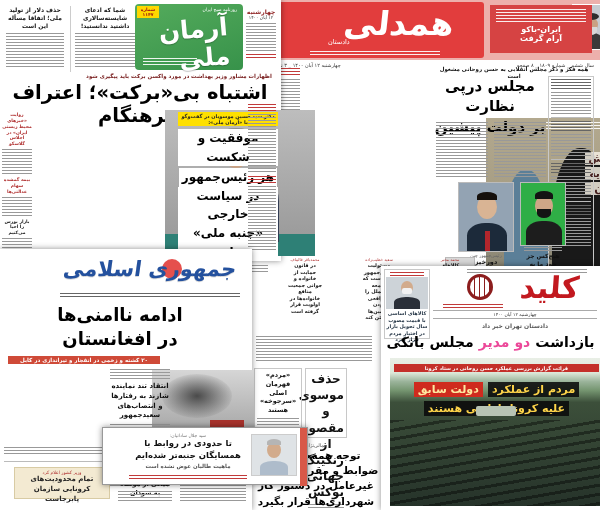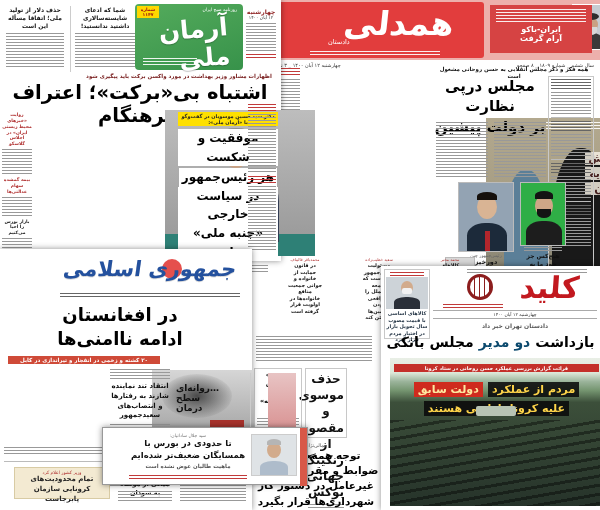--- a/index.html
+++ b/index.html
@@ -237,48 +237,40 @@
 
   <div class="paper" id="jomhouri" style="left:0;top:249px;width:252px;height:261px;z-index:3">
 
     <div class="ab" style="left:52px;top:6px;width:196px;height:42px">
       <div class="ab" style="right:66px;top:4px;width:20px;height:20px;border-radius:50%;background:#e0312e;opacity:.85"></div>
       <div class="ab c w9" style="right:0;top:2px;width:196px;font-size:21px;color:#24519e;transform:skewX(-8deg);text-shadow:0 1px 0 rgba(0,0,0,.15)">جمهوری اسلامی</div>
       <div class="ab ftd" style="left:8px;bottom:0;width:180px;height:4px"></div>
     </div>
 
     <div class="ab c" style="left:18px;top:54px;width:204px">
+      <div class="w9" style="font-size:18px;line-height:1.35;color:#000">ادامه ناامنی‌ها</div>
       <div class="w9" style="font-size:18px;line-height:1.35;color:#000">در افغانستان</div>
-      <div class="w9" style="font-size:18px;line-height:1.35;color:#000">ادامه ناامنی‌ها</div>
     </div>
     <div class="ab c" style="left:8px;top:107px;width:152px;background:#cf4a38;color:#fff;font-size:5.5px;font-weight:700;padding:1px 0">۲۰ کشته و زخمی در انفجار و تیراندازی در کابل</div>
 
     <div class="ab ph" style="left:2px;top:121px;width:102px;height:74px;background:linear-gradient(180deg,#d6d6d6,#9d9d9d)">
       <div class="ab" style="left:10px;top:4px;width:70px;height:44px;border-radius:50%;background:radial-gradient(#4a4a4a,rgba(90,90,90,.1) 70%)"></div>
       <div class="ab" style="left:58px;bottom:8px;width:34px;height:16px;background:#a8322c"></div>
       <div class="ab" style="left:4px;bottom:6px;width:48px;height:10px;background:repeating-linear-gradient(90deg,#2a2a2a 0 4px,#555 4px 8px)"></div>
     </div>
     <div class="ab ft" style="left:4px;top:198px;width:98px;height:8px"></div>
 
     <div class="ab" style="left:110px;top:120px;width:60px">
       <div class="ft" style="height:10px"></div>
       <div class="c w9" style="font-size:7px;line-height:1.4;color:#111;margin-top:3px">انتقاد تند نماینده شازند به رفتارها و انتصاب‌های سعید‌جمهور</div>
       <div class="ft" style="height:10px;margin-top:3px"></div>
       <div class="c w9" style="font-size:7px;line-height:1.4;color:#111;margin-top:3px">موافقت مجلس با تحقیق و تفحص از عملکرد سازمان بورس</div>
       <div class="ft" style="height:8px;margin-top:3px"></div>
     </div>
 
-    <div class="ab" style="left:176px;top:124px;width:74px;height:66px;border-right:1px solid #ccc">
-      <div class="ab ph" style="left:46px;top:0;width:28px;height:60px;background:linear-gradient(180deg,#e8c4c4,#d89090)"></div>
-      <div class="ab" style="left:0;top:10px;width:44px;text-align:left">
-        <div class="w9" style="font-size:9px;color:#111">…روانه‌ای</div>
-        <div class="w9" style="font-size:9px;color:#111">سطح درمان</div>
-      </div>
-      <div class="ab" style="left:0;bottom:2px;width:6px;height:6px;background:#c23a3a"></div>
-    </div>
     <div class="ab rule" style="left:4px;top:212px;width:244px"></div>
 
     <div class="ab" style="left:14px;top:218px;width:96px;height:32px;background:#f3ead2;border:1px solid #d8cba4;box-sizing:border-box;padding:2px">
       <div class="c" style="font-size:4.5px;color:#b03030">وزیر کشور اعلام کرد</div>
       <div class="c w9" style="font-size:7px;line-height:1.4;color:#222">تمام محدودیت‌های کرونایی سازمان پابرجاست</div>
     </div>
 
     <div class="ab c w9" style="left:116px;top:222px;width:58px;font-size:6.5px;line-height:1.4;color:#111">افشای سفر هیأتی از موساد به سودان</div>
     <div class="ab ft" style="left:118px;top:242px;width:54px;height:10px"></div>
     <div class="ab ft" style="left:180px;top:200px;width:66px;height:52px"></div>
@@ -286,21 +278,21 @@
 
   <div class="paper" id="interview-card" style="left:102px;top:427px;width:206px;height:58px;z-index:5;border:1px solid #999;box-sizing:border-box">
     <div class="ab" style="right:0;top:0;width:7px;height:58px;background:#d85848"></div>
     <div class="ab ph" style="right:10px;top:6px;width:44px;height:40px;background:#dfe3e6;border:1px solid #ccc">
       <div class="bd" style="left:8px;bottom:0;width:28px;height:14px;background:#aebccb"></div>
       <div class="hd" style="left:15px;top:7px;width:14px;height:16px;background:#d2ab8c"></div>
       <div class="ab" style="left:15px;top:4px;width:14px;height:6px;border-radius:50% 50% 0 0;background:#b5b5b5"></div>
     </div>
     <div class="ab" style="right:60px;top:5px;width:118px;text-align:center">
       <div style="font-size:4.5px;color:#777">سید جلال ساداتیان:</div>
-      <div class="w9" style="font-size:8.5px;line-height:1.4;color:#111">تا حدودی در بورس با همسایگان ضعیف‌تر شده‌ایم</div>
+      <div class="w9" style="font-size:8.5px;line-height:1.4;color:#111">تا حدودی در روابط با همسایگان جنبه‌تر شده‌ایم</div>
       <div style="font-size:5.5px;font-weight:700;color:#555;margin-top:1px">ماهیت طالبان عوض نشده است</div>
     </div>
     <div class="ab ftr" style="right:60px;bottom:3px;width:118px;height:6px"></div>
   </div>
 
   <div class="paper" id="kelid" style="left:381px;top:266px;width:219px;height:244px;z-index:4">
 
     <div class="ab col" style="left:3px;top:3px;width:46px;height:70px;padding:1px">
       <div class="ftr" style="height:4px;margin:1px 4px"></div>
       <div class="ph" style="width:42px;height:32px;background:#cdd3d8;margin:1px auto">
@@ -315,21 +307,21 @@
       <div class="ab ft" style="right:10px;top:1px;width:120px;height:4px"></div>
       <div class="ab" style="left:34px;top:6px;width:26px;height:26px;border-radius:50%;border:3px solid #8c1d1d;box-sizing:border-box;background:repeating-linear-gradient(90deg,transparent 0 4px,#8c1d1d 4px 5px)"></div>
       <div class="ab w9" style="right:18px;top:2px;font-size:30px;color:#c2191f;transform:skewX(-4deg)">کلید</div>
       <div class="ab ftr" style="left:10px;bottom:0;width:60px;height:4px"></div>
     </div>
     <div class="ab c" style="left:52px;top:44px;width:164px;font-size:4.5px;color:#333;border-top:1px solid #aaa;border-bottom:1px solid #aaa;padding:1px 0">چهارشنبه ۱۲ آبان ۱۴۰۰</div>
     <div class="ab c" style="left:52px;top:56px;width:164px;font-size:6px;font-weight:700;color:#555">دادستان تهران خبر داد</div>
 
     <div class="ab c" style="left:0;top:66px;width:219px">
       <span class="w9" style="font-size:14px;color:#000">بازداشت</span>
-      <span class="w9" style="font-size:14px;color:#0c4a6e">دو مدیر</span>
+      <span class="w9" style="font-size:14px;color:#ec4899">دو مدیر</span>
       <span class="w9" style="font-size:14px;color:#000">مجلس بانکی</span>
     </div>
 
     <div class="ab ph" style="left:3px;top:92px;width:213px;height:148px;background:linear-gradient(180deg,#e9efe6 0,#dce7d8 10%,#9ab39a 16%,#74946f 22%,#3c4f3a 30%,#26332a 100%)">
       <div class="ab c" style="left:4px;top:6px;width:205px;background:#c4302a;color:#fff;font-size:5px;font-weight:700;padding:1px 0">قرائت گزارش بررسی عملکرد حسن روحانی در ستاد کرونا</div>
       <div class="ab c" style="left:0;top:20px;width:213px">
         <span style="display:inline-block;background:rgba(10,10,10,.88);color:#ffd54a;font-size:11px;font-weight:900;padding:1px 4px">مردم از عملکرد</span>
         <span style="display:inline-block;background:#cf2b1e;color:#ffe9a0;font-size:11px;font-weight:900;padding:1px 4px">دولت سابق</span>
         <br>
         <span style="display:inline-block;background:rgba(10,10,10,.88);color:#ffd54a;font-size:11px;font-weight:900;padding:1px 4px;margin-top:2px">علیه کرونا ناراضی هستند</span>

